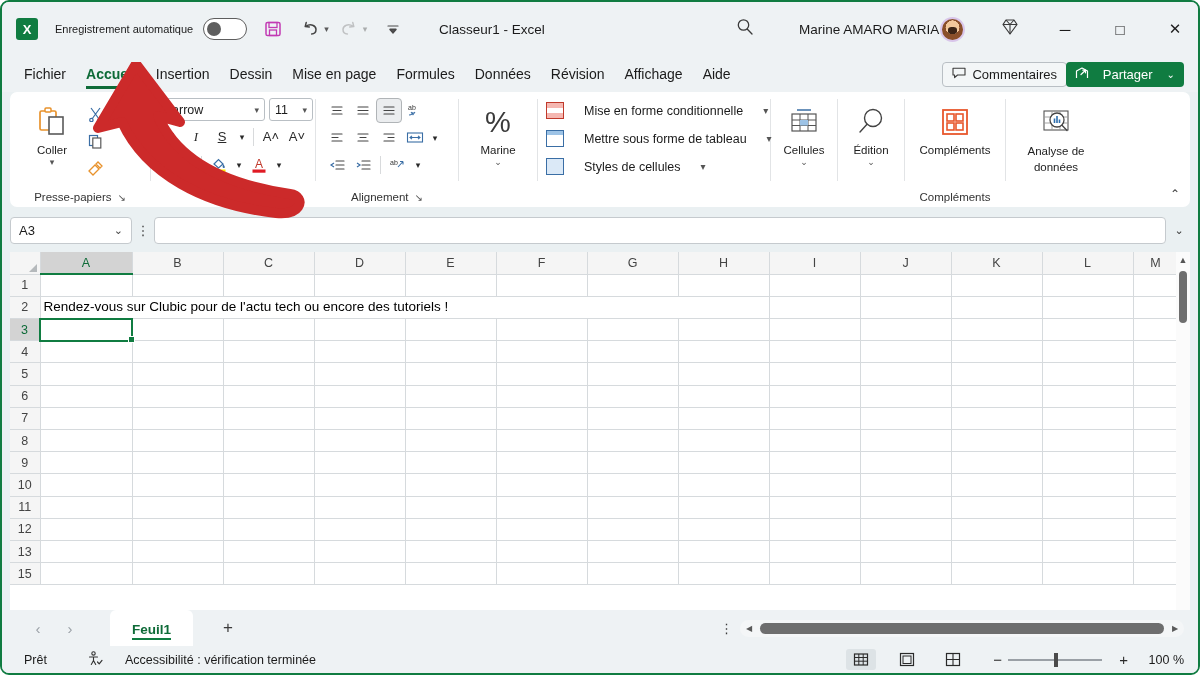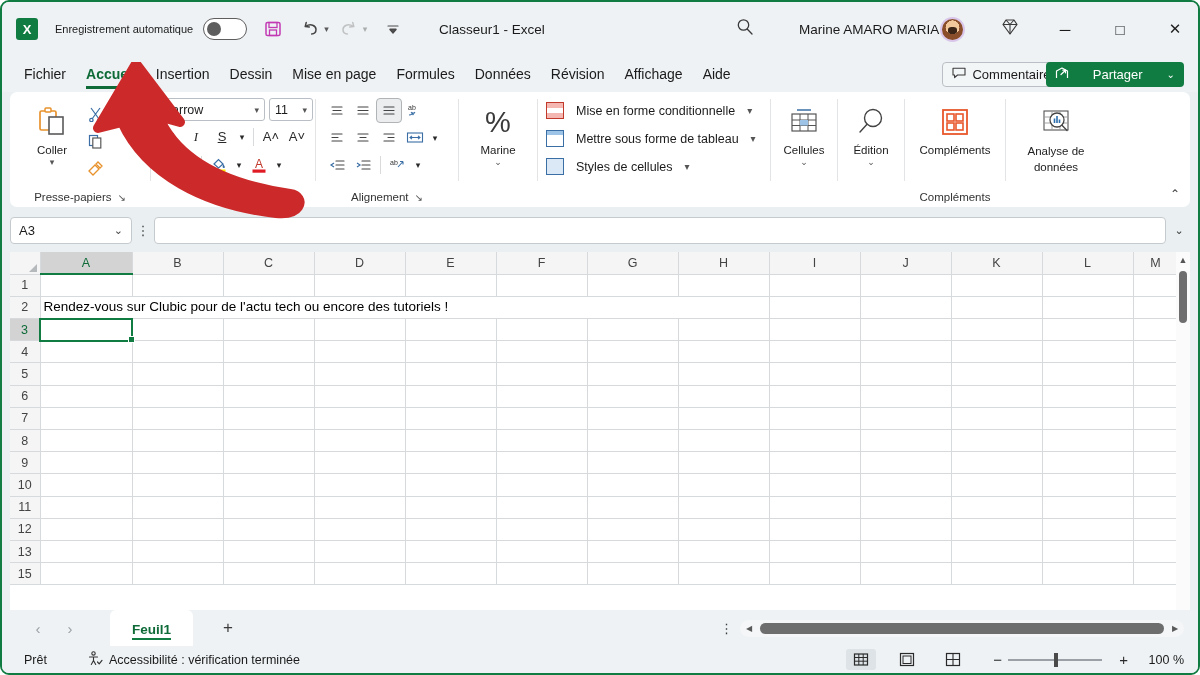--- a/index.html
+++ b/index.html
@@ -87,21 +87,21 @@
   }
   .comments-btn {
     position: absolute; right: 131px; top: 6px; height: 25px;
     border: 1px solid #b9bfc4; border-radius: 4px; background: #f3f6f7;
     display: flex; align-items: center; gap: 6px; padding: 0 9px;
     font-size: 13px; color: #1b1b1b; white-space: nowrap;
   }
   .share-btn {
     position: absolute; right: 14px; top: 6px; height: 25px;
     border-radius: 4px; background: #107c41; color: #fff;
-    display: flex; align-items: center; gap: 24px; padding: 0 9px;
+    display: flex; align-items: center; gap: 14px; padding: 0 9px;
     font-size: 13px; white-space: nowrap;
   }
 
   
   .ribbon {
     position: absolute; top: 90px; left: 8px; right: 8px; height: 115px;
     background: #ffffff; border-radius: 7px;
     display: flex;
   }
   .rgroup { position: relative; height: 115px; display: flex; flex-direction: column; }
@@ -125,21 +125,21 @@
     display: flex; align-items: center; justify-content: space-between;
     font-size: 12.5px; color: #1b1b1b; padding: 0 5px;
   }
   .iconbtn {
     width: 26px; height: 25px; display: flex; align-items: center; justify-content: center;
     font-size: 13px; color: #2a2a2a;
   }
   .row { display: flex; align-items: center; }
 
   .stylerow {
-    display: flex; align-items: center; gap: 12px; font-size: 12.5px; color: #1b1b1b;
+    display: flex; align-items: center; gap: 20px; font-size: 12.5px; color: #1b1b1b;
     height: 27px; white-space: nowrap;
   }
   .style-ico {
     width: 18px; height: 17px; border: 1.3px solid #3a6ea5; flex: none;
     position: relative; background: #fff;
   }
   .style-ico.cf { border-color: #c0392b; background: linear-gradient(#f5b7b1 33%, #fff 33% 66%, #f5b7b1 66%); }
   .style-ico.tbl { background: linear-gradient(#9dc3e6 30%, #fff 30%); }
   .style-ico.cell { background: #dbe9f7; }
 
@@ -230,21 +230,21 @@
   .hsa { width: 18px; text-align: center; font-size: 8px; color: #5a5a5a; }
   .hthumb { flex: 1; height: 11px; background: #6e6e6e; border-radius: 6px; margin: 0 2px; }
 
   
   .statusbar {
     position: absolute; left: 0; right: 0; bottom: 0; height: 27px;
     background: #eef2f4; display: flex; align-items: center;
     font-size: 12.5px; color: #1b1b1b;
   }
   .st-ready { margin-left: 22px; }
-  .st-acc { margin-left: 40px; display: flex; align-items: center; gap: 6px; }
+  .st-acc { margin-left: 40px; display: flex; align-items: center; gap: 22px; }
   .view-btn {
     position: absolute; width: 30px; height: 21px;
     display: flex; align-items: center; justify-content: center; color: #2a2a2a;
   }
   #view-normal { right: 322px; background: #dde3e6; border-radius: 3px; }
   #view-layout { right: 276px; }
   #view-break  { right: 230px; }
   .zoom-minus { position: absolute; right: 196px; font-size: 15px; color: #2a2a2a; }
   .zoom-track {
     position: absolute; right: 96px; width: 94px; height: 2px; background: #9aa0a6;

